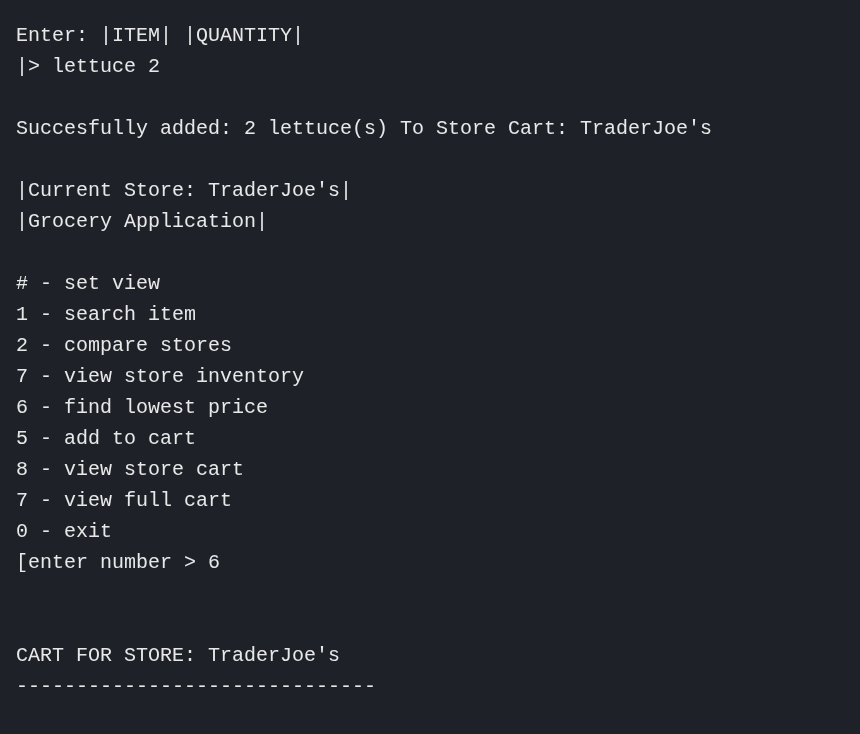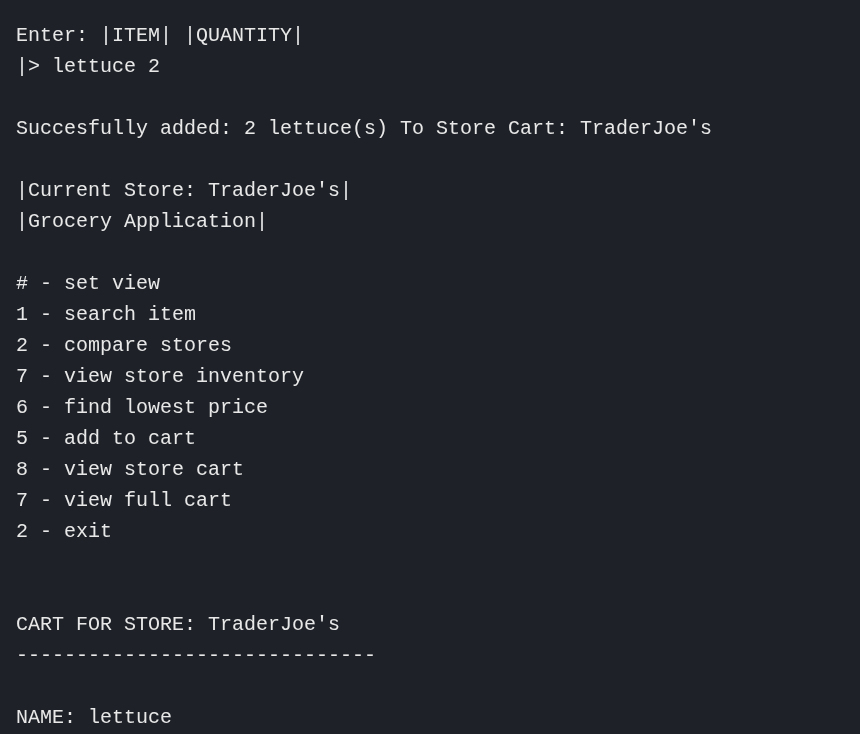--- a/index.html
+++ b/index.html
@@ -41,20 +41,21 @@
     <div class="terminal-line">|Grocery Application|</div>
     <div class="blank"></div>
     <div class="terminal-line"># - set view</div>
     <div class="terminal-line">1 - search item</div>
     <div class="terminal-line">2 - compare stores</div>
     <div class="terminal-line">7 - view store inventory</div>
     <div class="terminal-line">6 - find lowest price</div>
     <div class="terminal-line">5 - add to cart</div>
     <div class="terminal-line">8 - view store cart</div>
     <div class="terminal-line">7 - view full cart</div>
-    <div class="terminal-line">2 - exit</div>
+    <div class="terminal-line">0 - exit</div>
+    <div class="terminal-line">[enter number &gt; 6</div>
     <div class="blank"></div>
     <div class="blank"></div>
     <div class="terminal-line">CART FOR STORE: TraderJoe's</div>
     <div class="terminal-line">------------------------------</div>
     <div class="blank"></div>
     <div class="terminal-line">NAME: lettuce</div>
   </div>
 
 </body></html>

